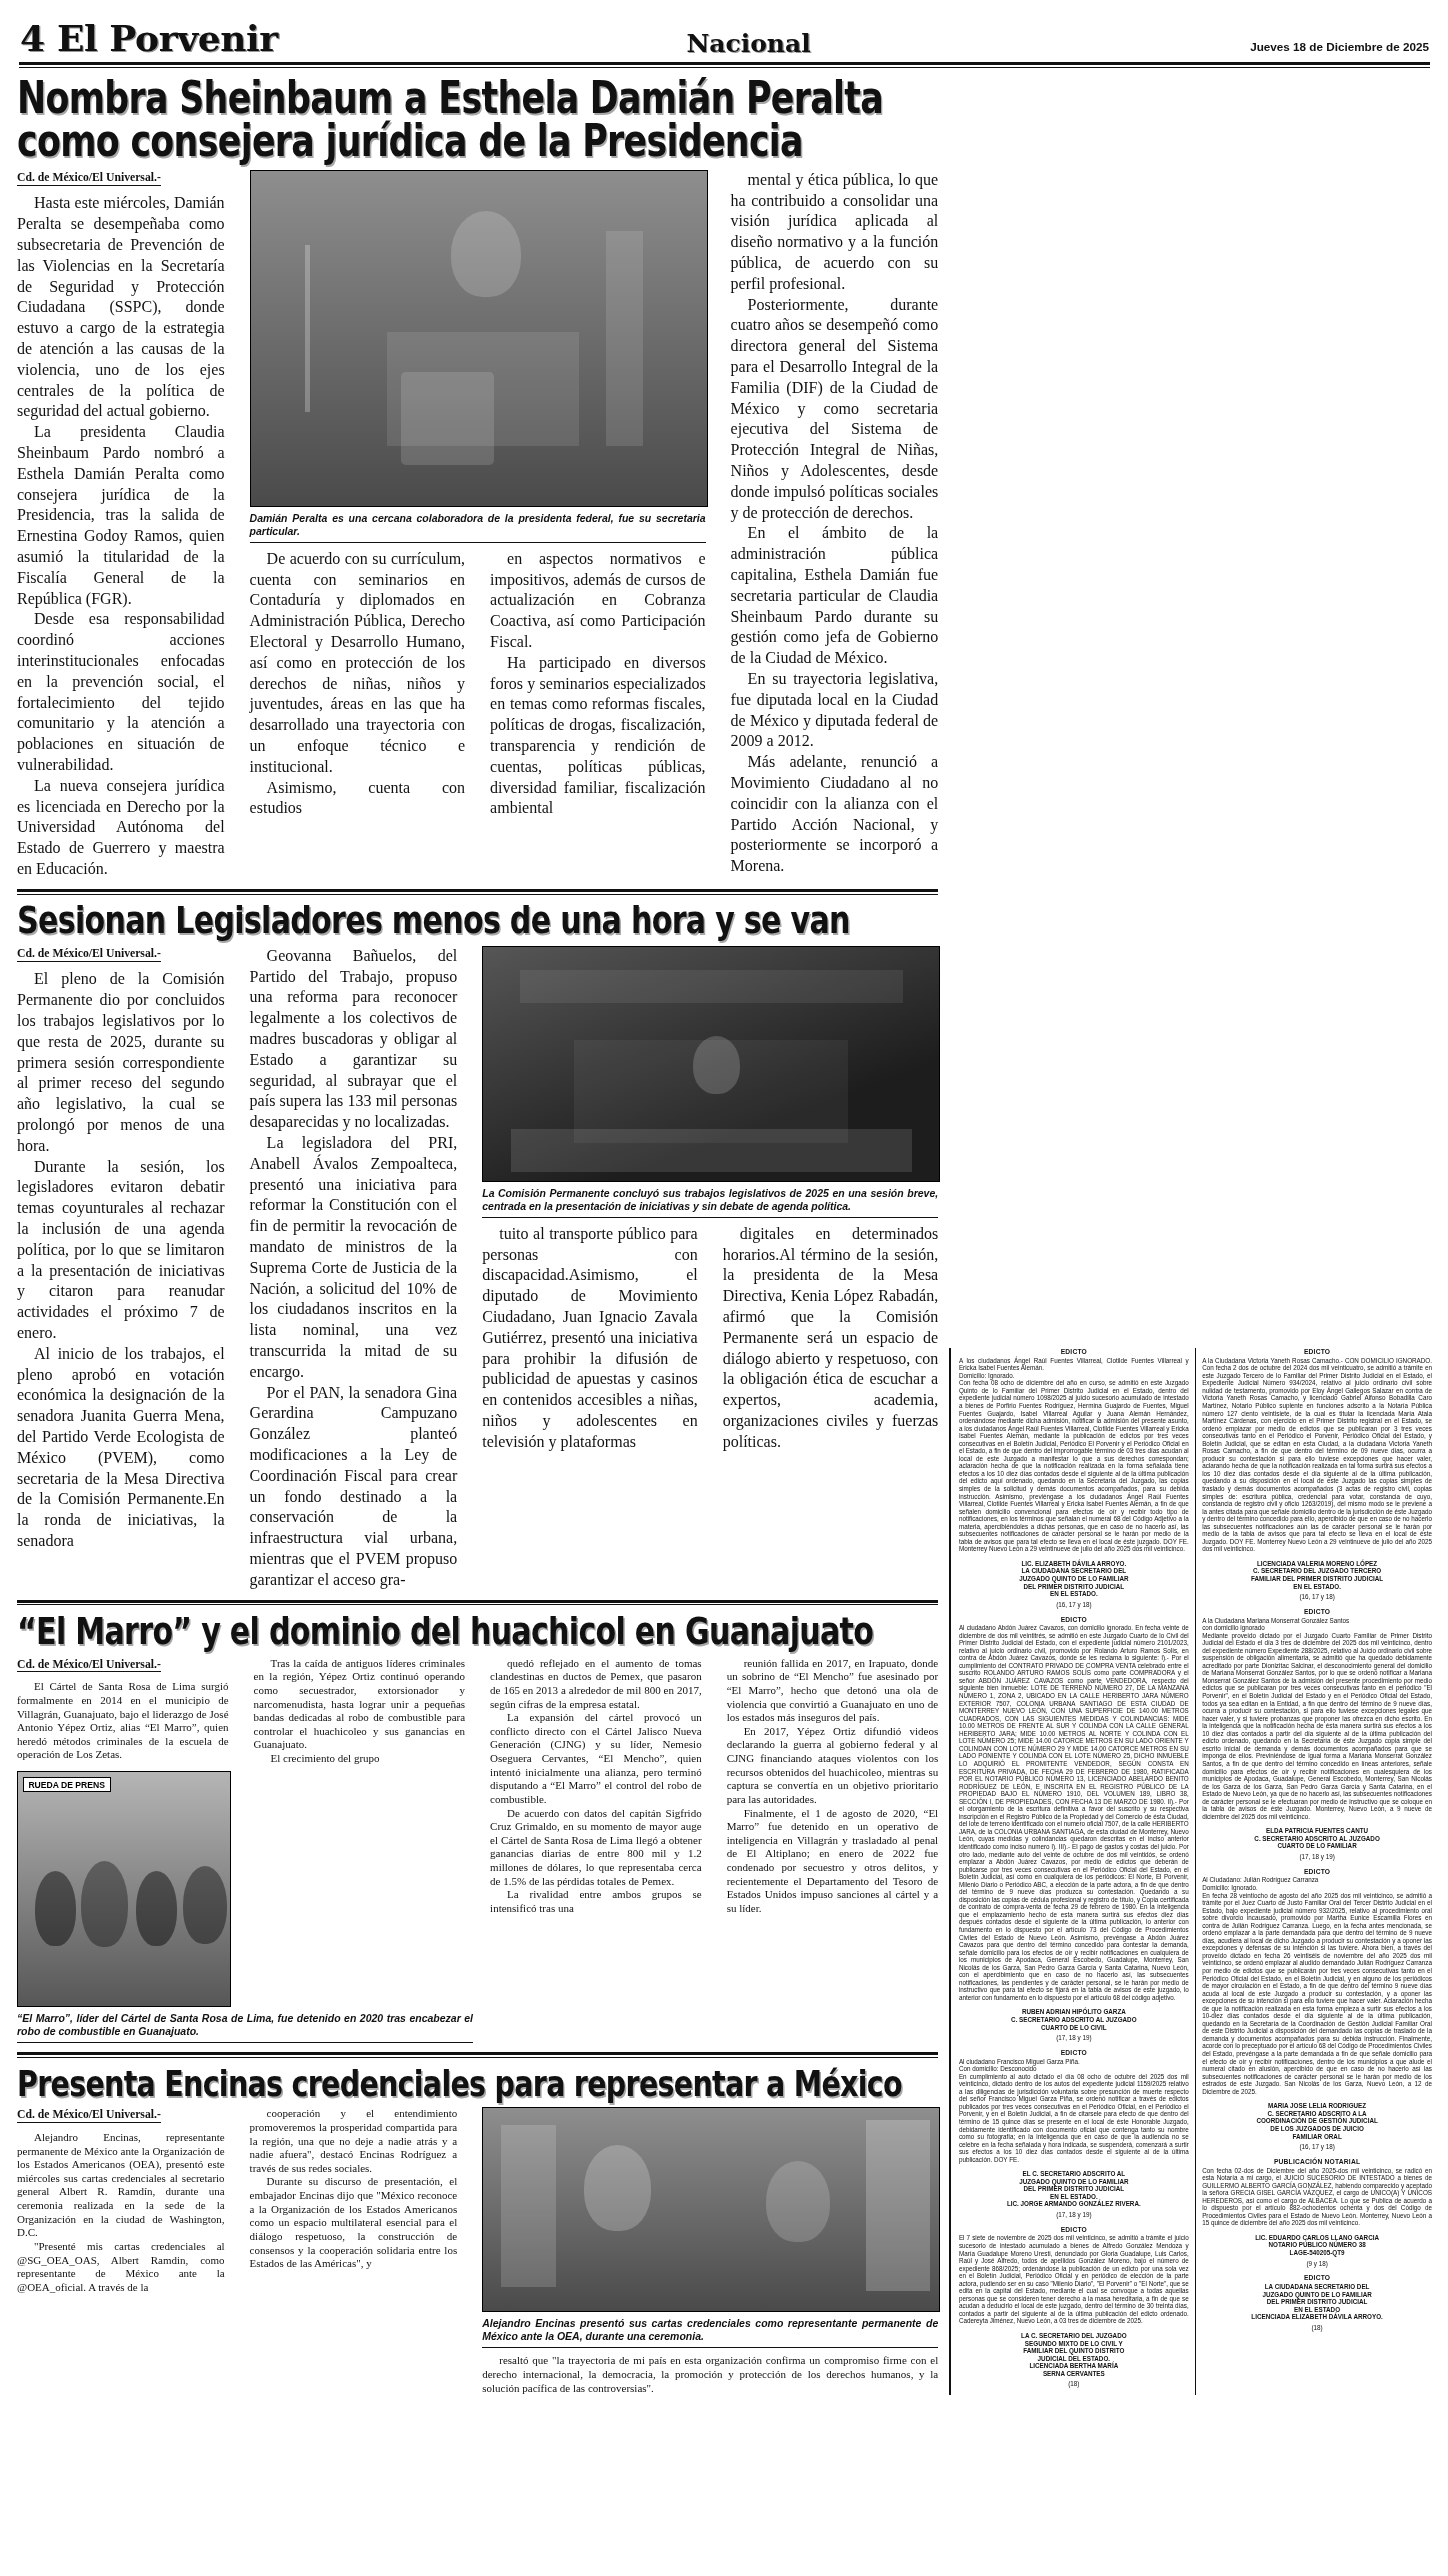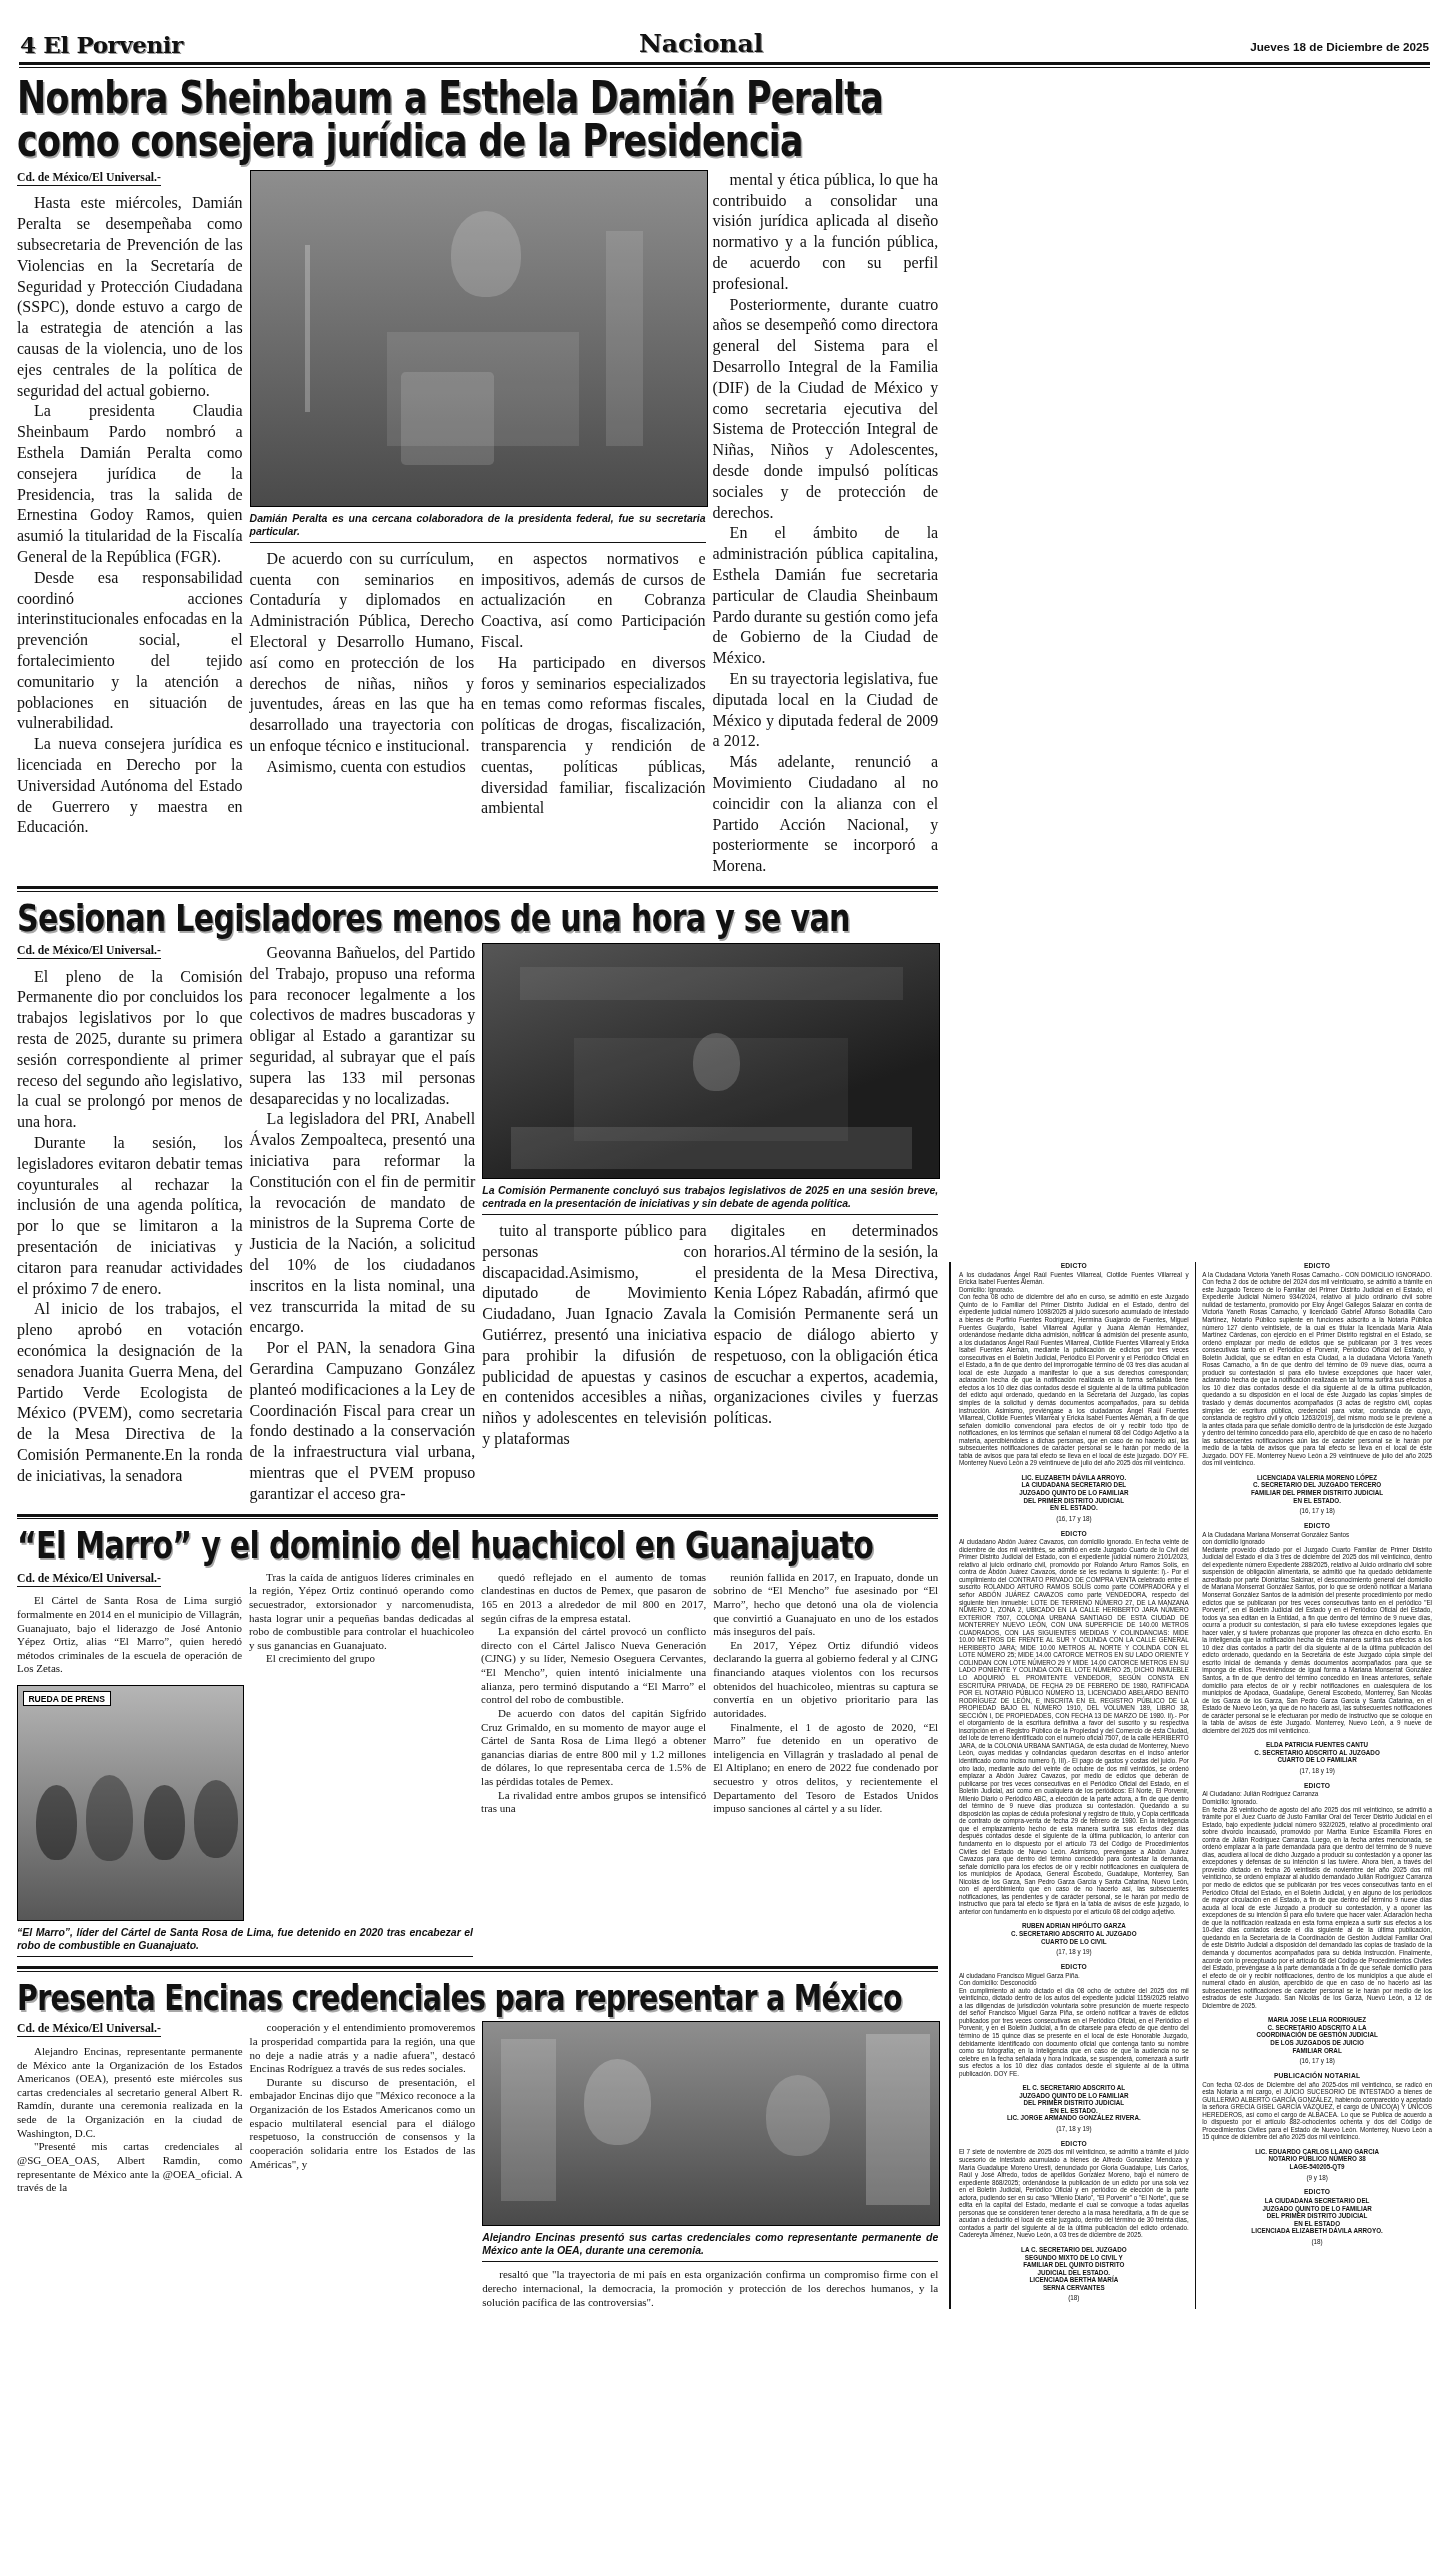--- a/index.html
+++ b/index.html
@@ -22,21 +22,21 @@
   
   .masthead{
     display:flex;
     align-items:flex-end;
     justify-content:space-between;
     padding:6.2px 3.1px 3.1px 3.1px;
   }
   .mast-left{
     font-family:"DejaVu Serif", serif;
     font-weight:bold;
-    font-size:23px;
+    font-size:36px;
     letter-spacing:-0.4px;
     line-height:1;
     text-shadow:1.2px 1.2px 0 #999;
   }
   .mast-center{
     font-family:"DejaVu Serif", serif;
     font-weight:bold;
     font-size:25px;
     line-height:1;
     text-shadow:1.2px 1.2px 0 #999;
@@ -97,21 +97,21 @@
     font-family:"Liberation Serif", serif;
     font-weight:bold;
     font-size:11.7px;
     border-bottom:1.6px solid #111;
     display:inline-block;
     padding-bottom:0.8px;
     margin-bottom:7.8px;
   }
 
   
-  .cols4{display:flex;gap:7px;}
+  .cols4{display:flex;gap:25px;}
   .col{flex:1 1 0;min-width:0;}
   p.txt{
     margin:0;
     font-size:16px;
     line-height:1.30;
     text-align:justify;
     text-indent:17px;
     hyphens:auto;
   }
   p.txt.tight{font-size:11px;line-height:1.24;}

